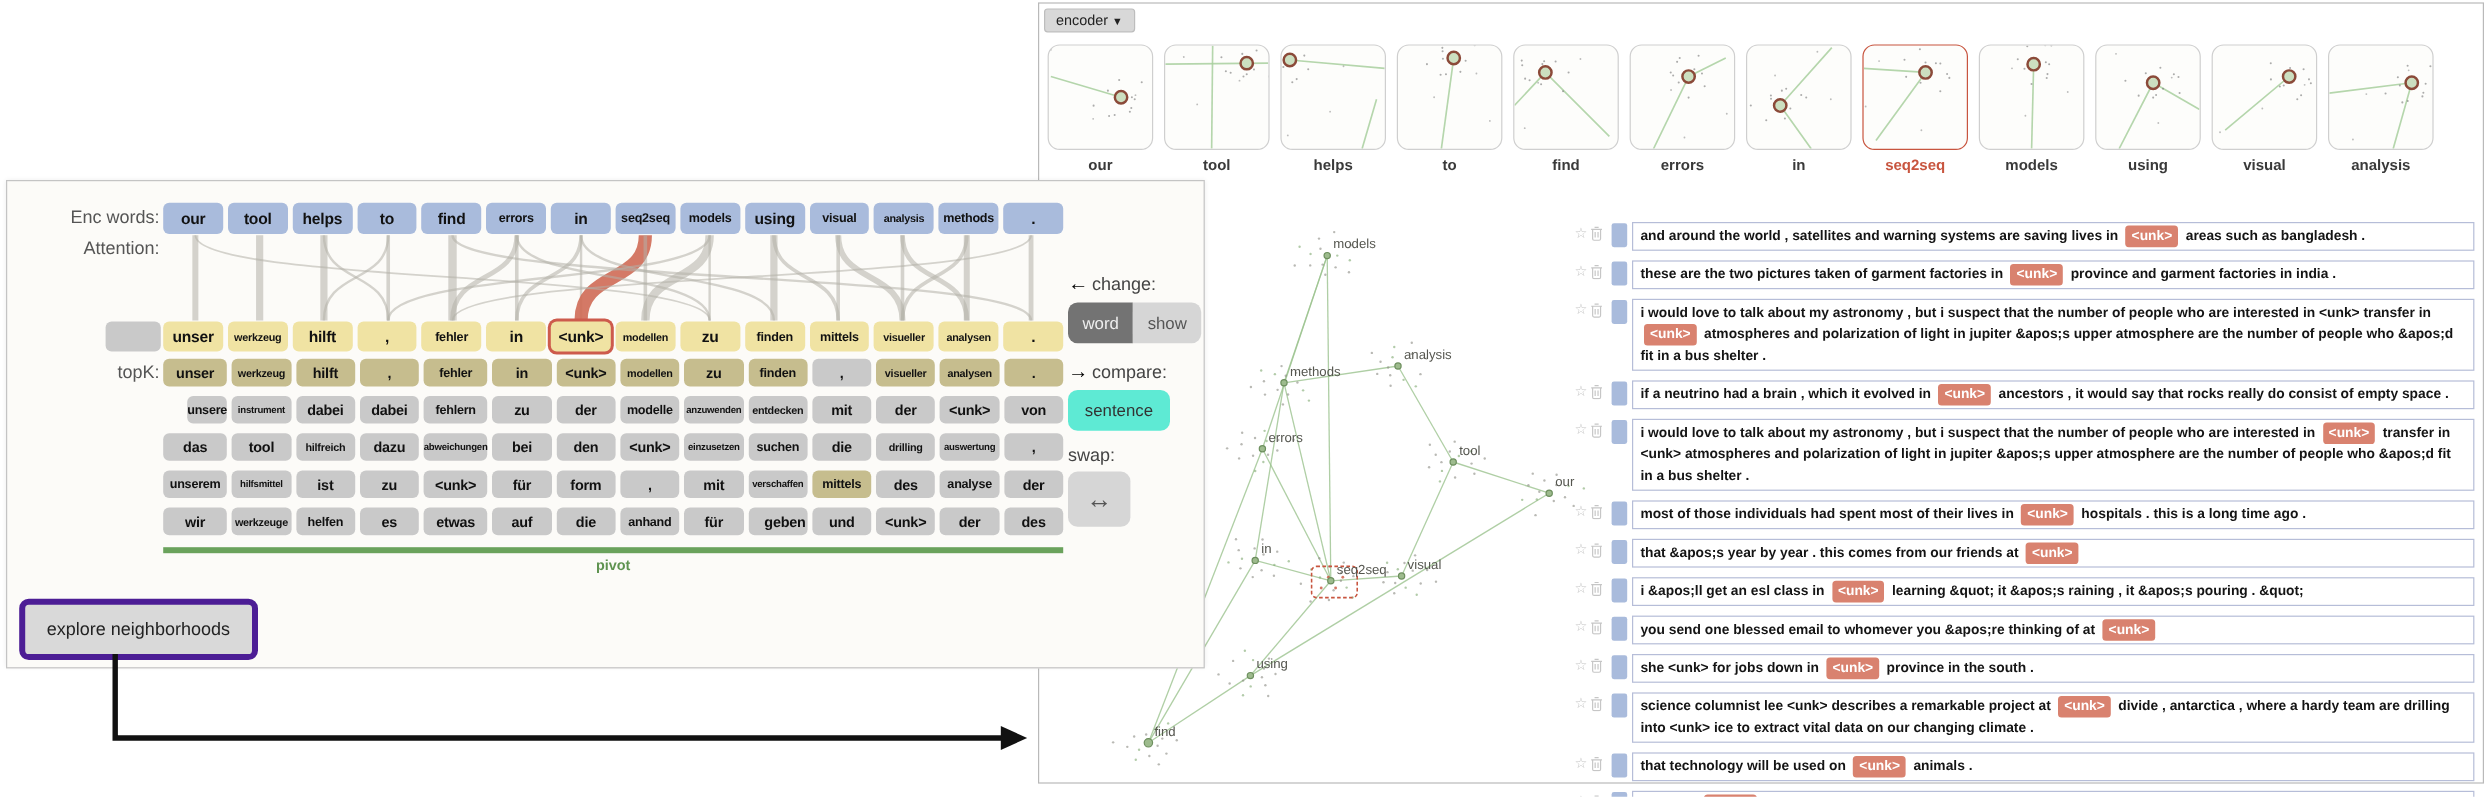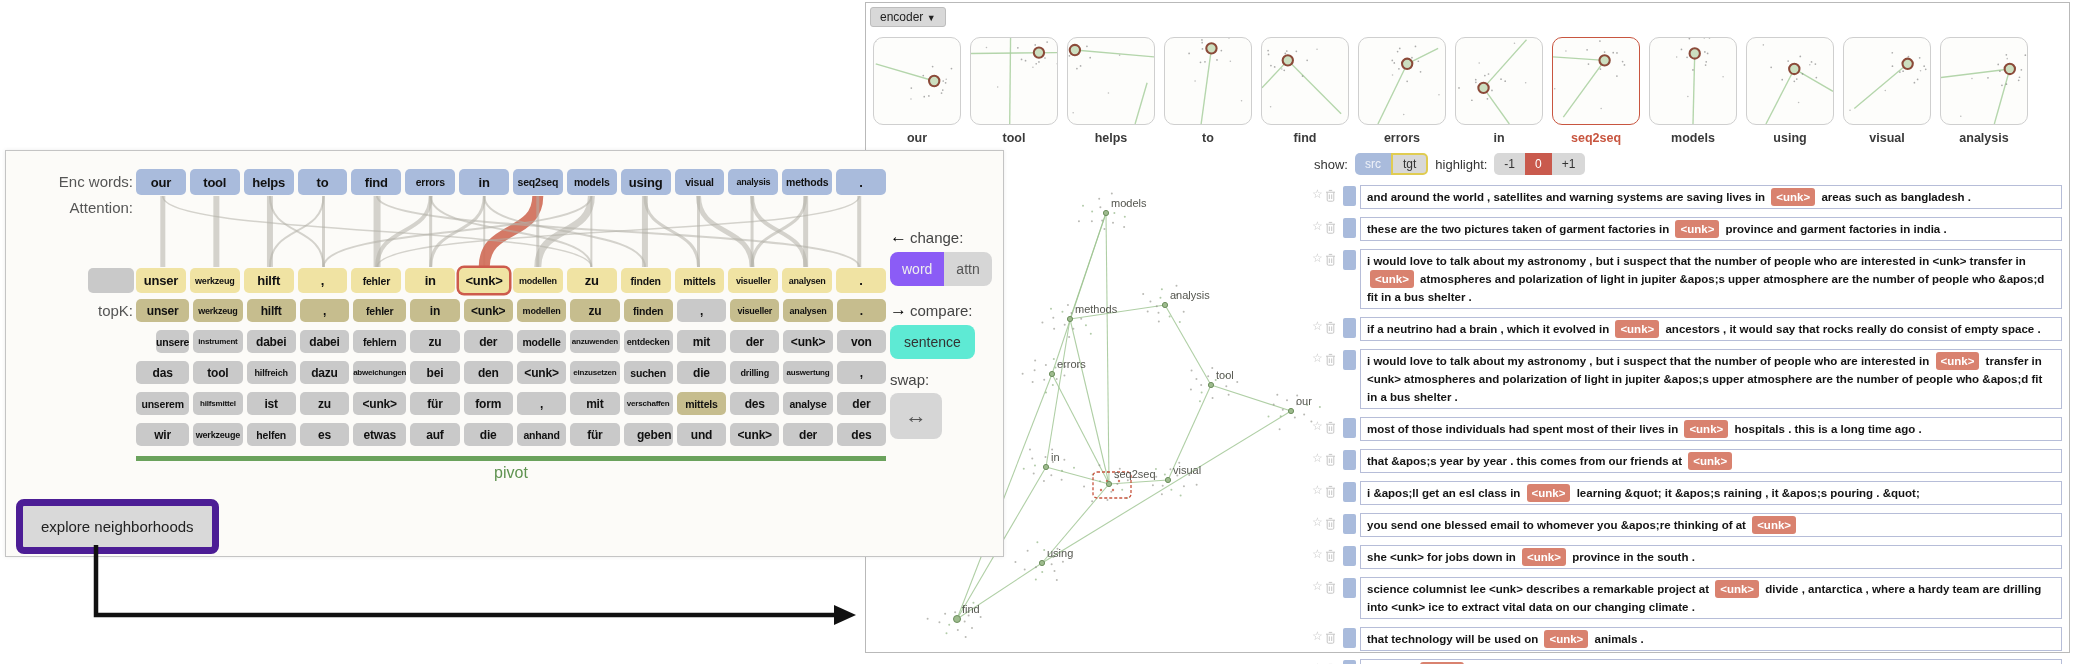--- a/index.html
+++ b/index.html
@@ -48,28 +48,28 @@
   .enc{background:#a9bbdc;height:26px;}
   .dec{background:#f0e3a3;height:25px;}
   .tk{height:23px;}
   .kk{background:#c6bd8e;}
   .gg{background:#c9c9c9;}
   .redb{box-shadow:0 0 0 2.5px #cd5b4c;}
   #att-svg{position:absolute;left:130px;top:44px;}
   .dec-start{position:absolute;left:82px;top:117px;width:46px;height:25px;background:#c9c9c9;border-radius:5px;cursor:pointer;}
   .pivot-line{position:absolute;left:130px;top:305px;width:750px;height:5px;background:#6aa25c;}
   .pivot-label{position:absolute;left:130px;top:313px;width:750px;text-align:center;
-    font-size:16px;font-weight:normal;color:#5f9350;}
-  .explore-btn{position:absolute;left:10px;top:348px;background:#d9d9d9;border:7px solid #4c1d95;
+    font-size:12px;font-weight:bold;color:#5f9350;}
+  .explore-btn{position:absolute;left:10px;top:348px;background:#d9d9d9;border:5px solid #4c1d95;
     border-radius:8px;padding:12px 18px;font-family:inherit;font-size:15px;color:#222;cursor:pointer;}
   .side-controls{position:absolute;left:884px;top:76px;width:112px;}
   .ctl-label{font-size:15px;color:#444;margin-bottom:5px;display:flex;align-items:center;gap:3px;}
   .ctl-label .arrow{font-weight:bold;color:#000;font-size:17px;}
   .btn-group{display:flex;margin-bottom:14px;}
-  .btn-word{background:#8b5cf6;color:#eee;border:none;border-radius:8px 0 0 8px;
+  .btn-word{background:#737373;color:#eee;border:none;border-radius:8px 0 0 8px;
     padding:9px 12px;font-family:inherit;font-size:14px;cursor:pointer;}
   .btn-attn{background:#d6d6d6;color:#555;border:none;border-radius:0 8px 8px 0;
     padding:9px 12px;font-family:inherit;font-size:14px;cursor:pointer;}
   .btn-sentence{background:#5eead4;color:#333;border:none;border-radius:8px;
     padding:9px 14px;font-family:inherit;font-size:14px;cursor:pointer;margin-bottom:12px;}
   .btn-swap{background:#d6d6d6;color:#555;border:none;border-radius:8px;width:52px;height:46px;
     font-size:22px;cursor:pointer;}
   #arrow-svg{position:absolute;left:0;top:0;z-index:20;pointer-events:none;}
 </style>
 </head>
@@ -523,33 +523,20 @@
             <circle cx="70.86161728659485" cy="55.04504070054291" r="1" fill="#777" opacity="0.6"></circle>
             <circle cx="68.46485964874017" cy="38.646118615843186" r="1" fill="#777" opacity="0.6"></circle>
             <circle cx="36" cy="47" r="0.9" fill="#888" opacity="0.55"></circle>
             <circle cx="77" cy="24" r="0.9" fill="#888" opacity="0.55"></circle>
             <circle cx="23" cy="91" r="0.9" fill="#888" opacity="0.55"></circle>
             <circle cx="80" cy="36" r="6" fill="#ccdfc0" stroke="#8b4a39" stroke-width="2.4"></circle>
           </svg></div>
         <div class="tlabel">analysis</div>
       </div>
     </div>
-  <div class="ctrl-row">
-    <span>show:</span>
-    <span class="grp">
-      <button class="pill src-btn">src</button>
-      <button class="pill tgt-btn">tgt</button>
-    </span>
-    <span>highlight:</span>
-    <span class="grp">
-      <button class="pill hm">-1</button>
-      <button class="pill h0">0</button>
-      <button class="pill hp">+1</button>
-    </span>
-  </div>
   <div class="sent-list" id="sent-list">
       <div class="srow">
         <div class="sicons">
           <span class="star">☆</span>
           <span><svg width="11" height="13" viewBox="0 0 11 13">
               <path d="M1 3.2 H10 M2.2 3.2 V11 a1.2 1.2 0 0 0 1.2 1.2 h4.2 a1.2 1.2 0 0 0 1.2-1.2 V3.2 M3.8 1.4 h3.4 M4.3 5.4 v4.6 M6.7 5.4 v4.6" stroke="#c6c6c6" stroke-width="1" fill="none"></path>
             </svg></span>
         </div>
         <div class="bchip"></div>
         <div class="sbox">and around the world , satellites and warning systems are saving lives in <span class="unk">&lt;unk&gt;</span> areas such as bangladesh .</div>
@@ -823,21 +810,21 @@
   <div class="pivot-line"></div>
   <div class="pivot-label">pivot</div>
 
   <div class="side-controls">
     <div class="ctl-label">
       <span class="arrow">←</span>
       <span>change:</span>
     </div>
     <div class="btn-group">
       <button class="btn-word">word</button>
-      <button class="btn-attn">attn</button>
+      <button class="btn-attn">show</button>
     </div>
     <div class="ctl-label">
       <span class="arrow">→</span>
       <span>compare:</span>
     </div>
     <button class="btn-sentence">sentence</button>
     <div class="ctl-label">
       <span>swap:</span>
     </div>
     <button class="btn-swap">↔</button>

